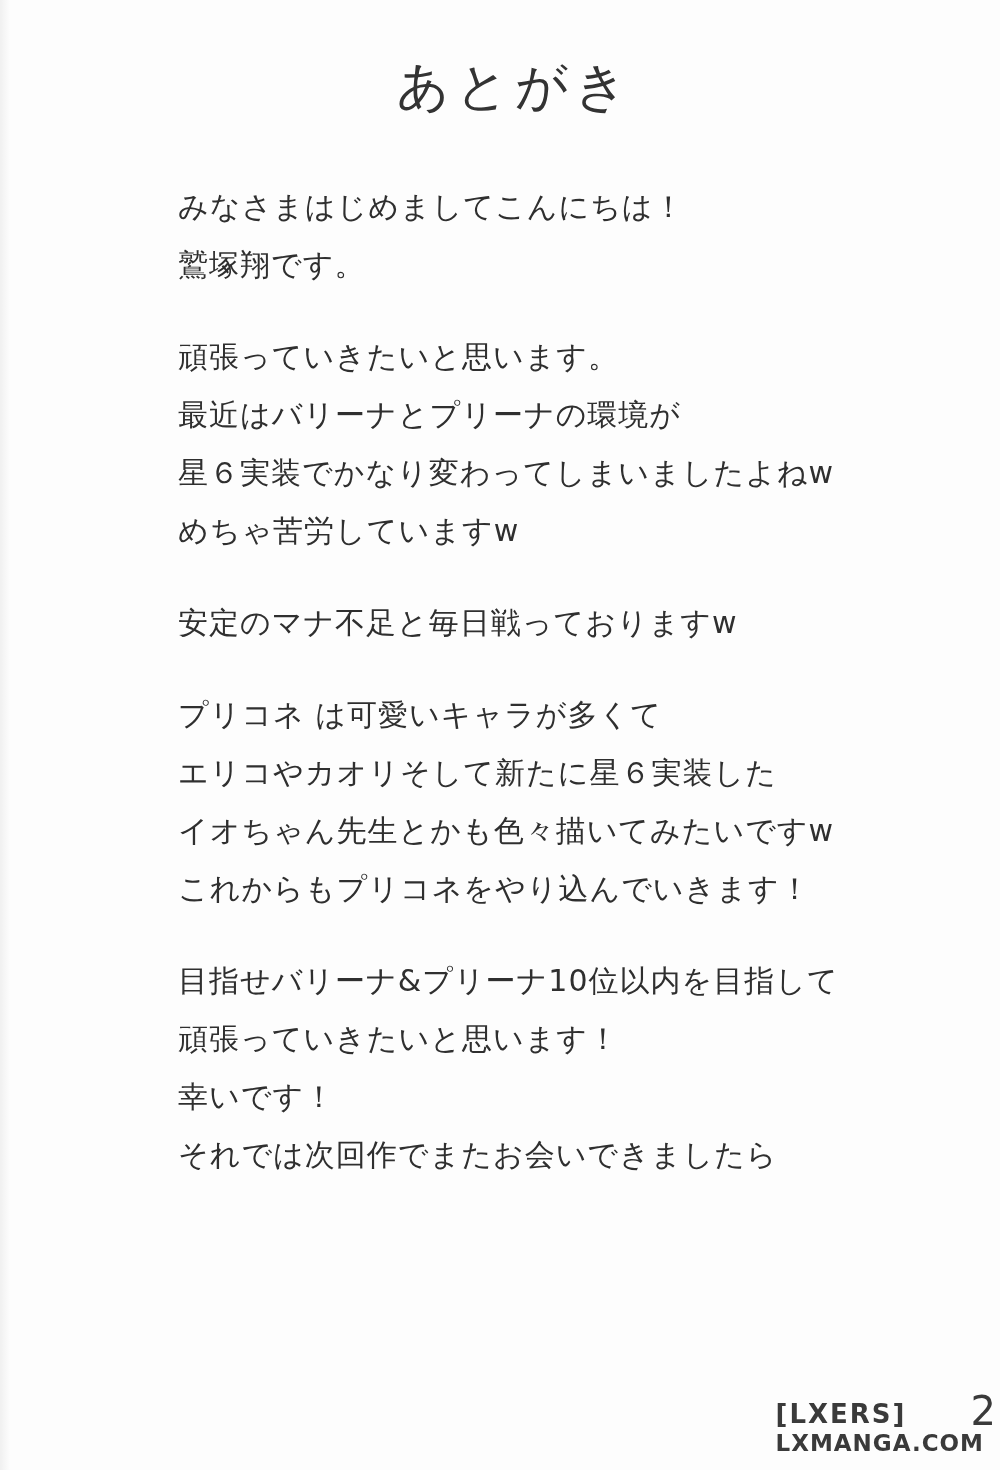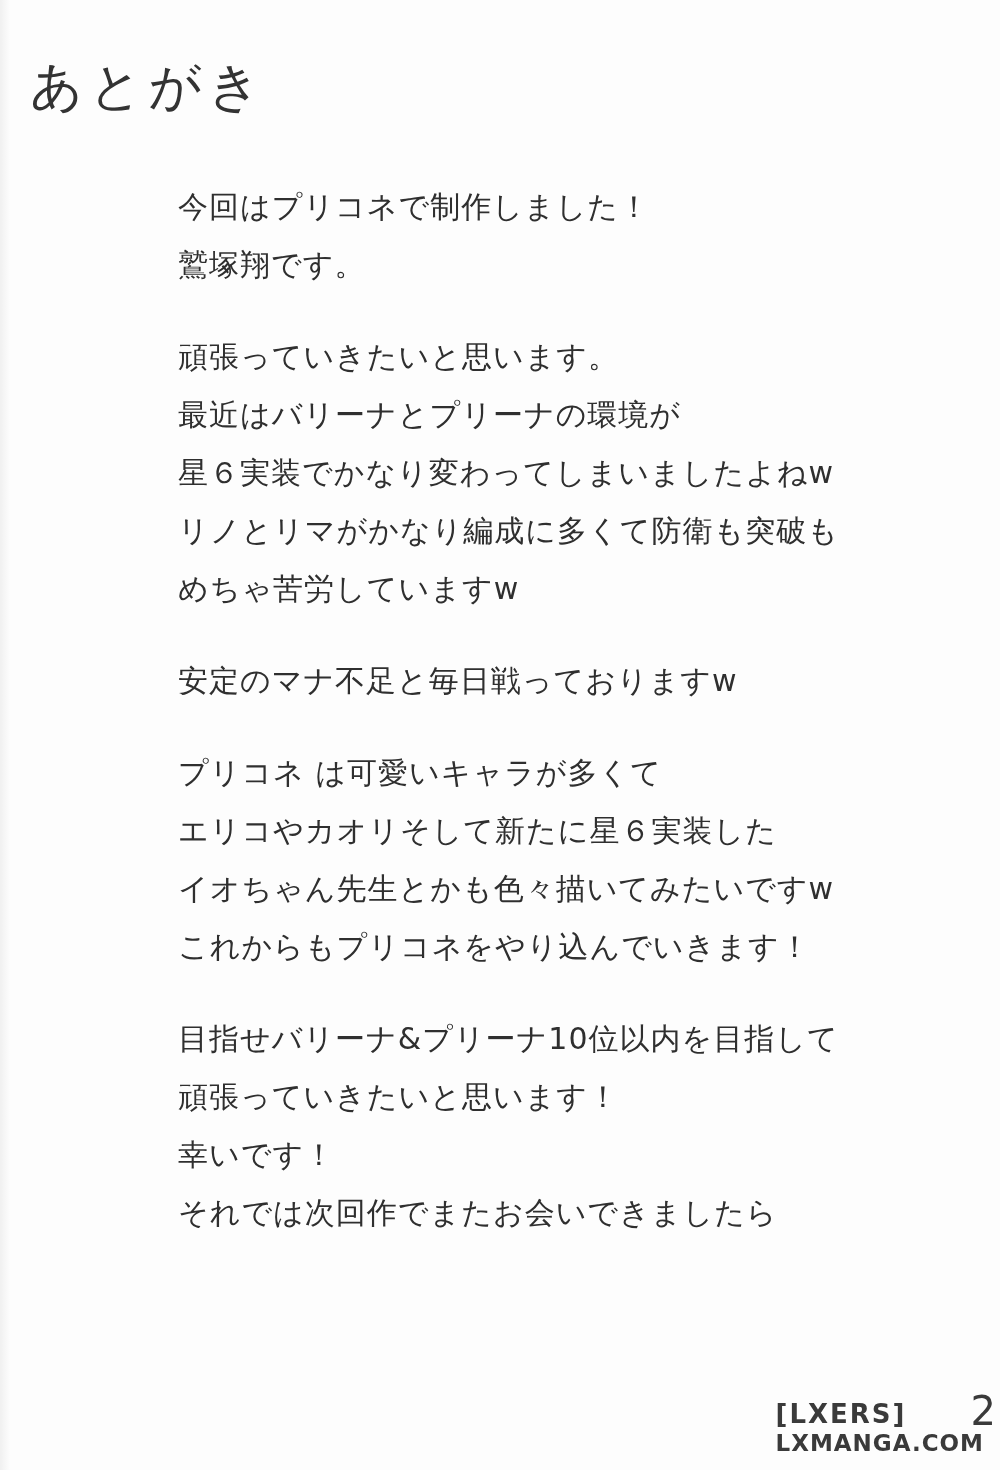--- a/index.html
+++ b/index.html
@@ -18,20 +18,21 @@
   .page {
     position: absolute;
     inset: 0;
     background: #fdfdfd;
   }
   .afterword-title {
     position: absolute;
     top: 52px;
     left: 0;
     width: 100%;
+    text-align: center;
     font-size: 52px;
     letter-spacing: 6px;
     color: #333333;
     font-weight: 400;
     padding-left: 30px;
     box-sizing: border-box;
   }
   .body-text {
     position: absolute;
     top: 178px;
@@ -89,29 +90,28 @@
 
 <div class="page">
 
   <div class="edge-shadow"></div>
 
   <div class="afterword-title">あとがき</div>
 
   <div class="body-text">
 
     <div class="para">
-      <div class="line">今回はプリコネで制作しました！</div>
+      <div class="line">みなさまはじめましてこんにちは！</div>
       <div class="line">鷲塚翔です。</div>
     </div>
 
     <div class="para">
       <div class="line">頑張っていきたいと思います。</div>
       <div class="line">最近はバリーナとプリーナの環境が</div>
       <div class="line">星６実装でかなり変わってしまいましたよねw</div>
-      <div class="line">リノとリマがかなり編成に多くて防衛も突破も</div>
       <div class="line">めちゃ苦労していますw</div>
     </div>
 
     <div class="para">
       <div class="line">安定のマナ不足と毎日戦っておりますw</div>
     </div>
 
     <div class="para">
       <div class="line">プリコネ は可愛いキャラが多くて</div>
       <div class="line">エリコやカオリそして新たに星６実装した</div>

